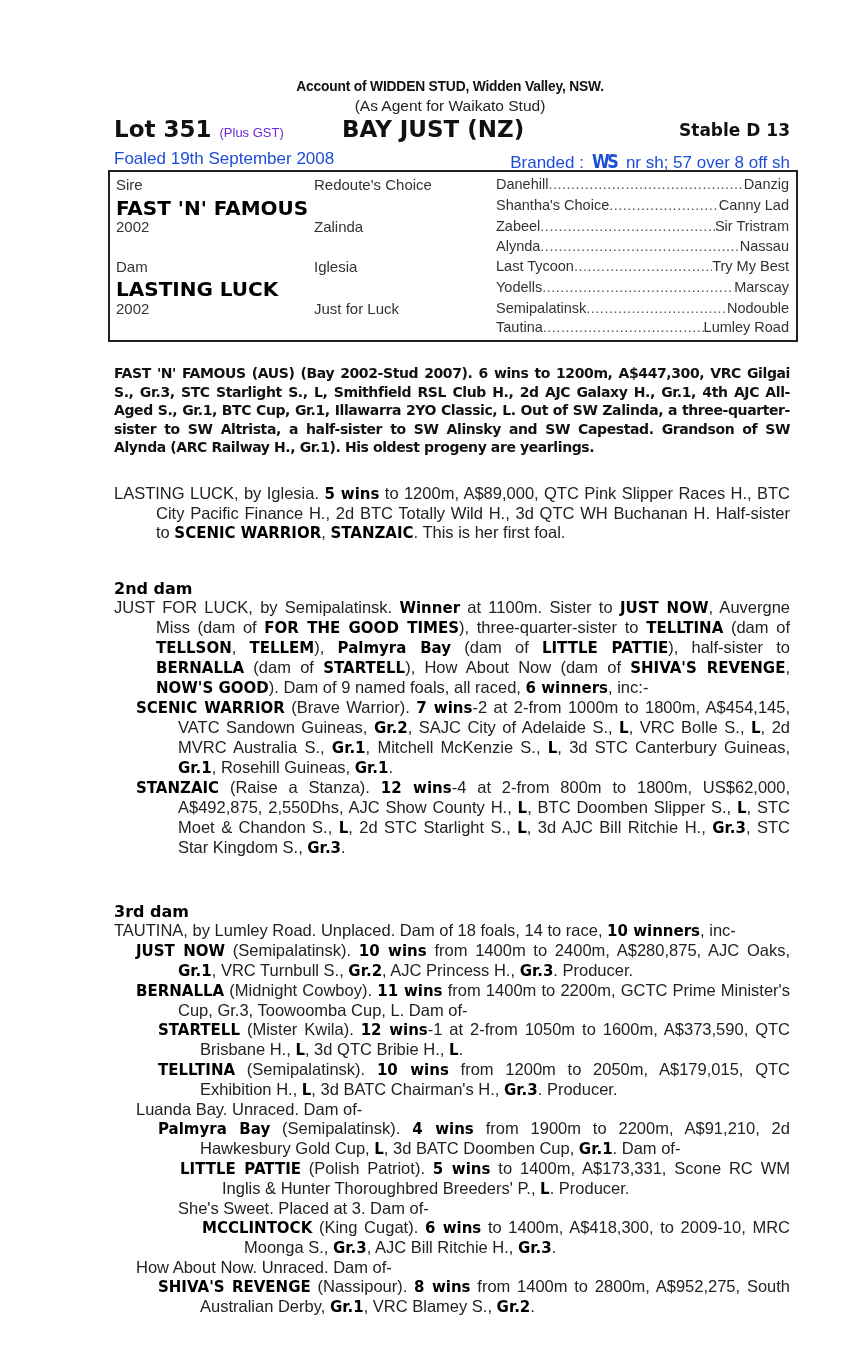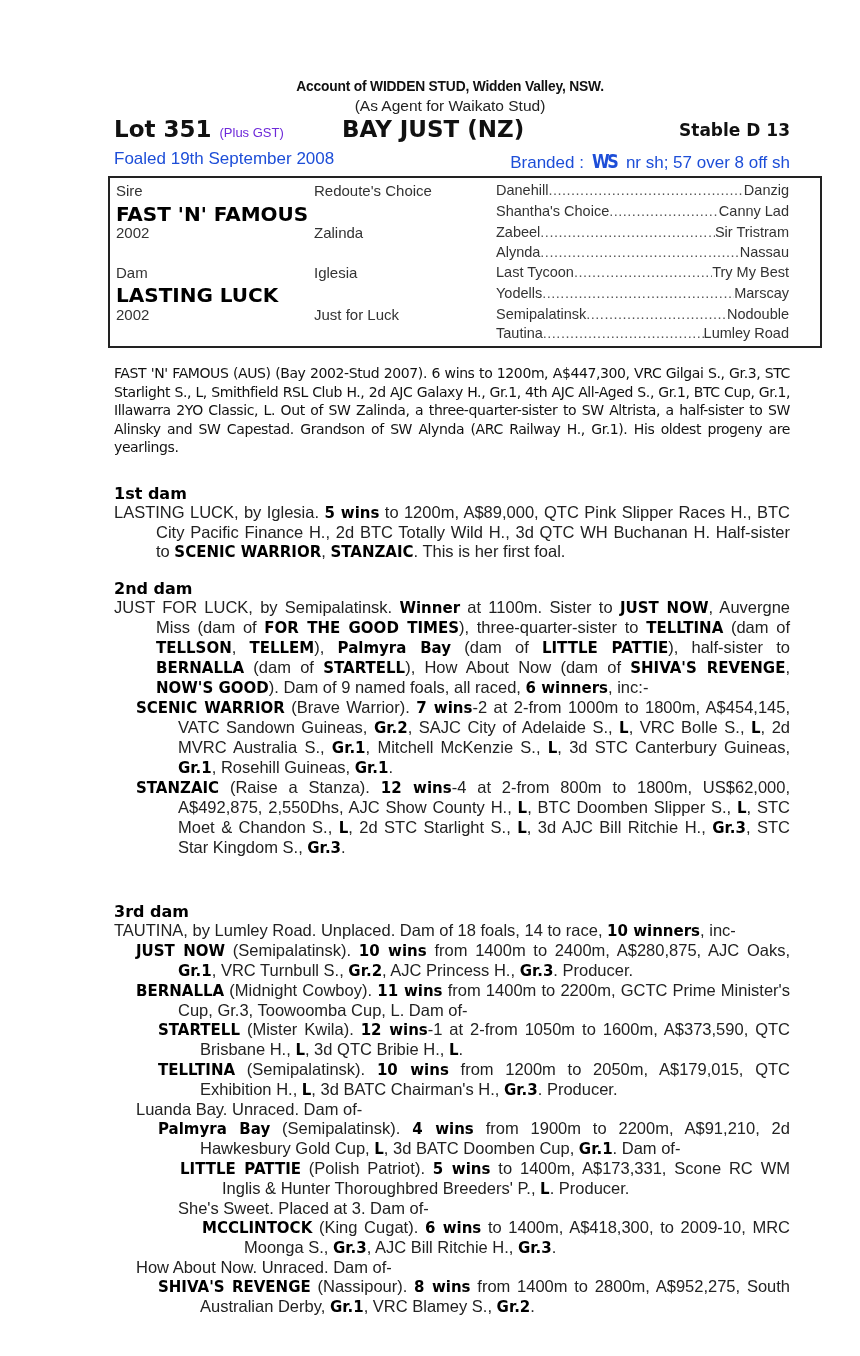--- a/index.html
+++ b/index.html
@@ -10,30 +10,30 @@
   .lotrow { position: relative; height: 30px; margin-top: 1px; }
   .lot { position: absolute; left: 4px; top: 0; font-weight: bold; font-size: 23px; font-family: "DejaVu Sans", sans-serif; }
   .gst { font-size: 13px; font-weight: normal; font-family: "Liberation Sans", sans-serif; color: #6d28d9; }
   .horse { position: absolute; left: 232px; top: 0; font-weight: bold; font-size: 23px; font-family: "DejaVu Sans", sans-serif; }
   .stable { position: absolute; right: 0; top: 4px; font-weight: bold; font-size: 17px; font-family: "DejaVu Sans", sans-serif; }
   .foalrow { position: relative; height: 26px; font-size: 17px; color: #1d4ed8; }
   .foaled { position: absolute; left: 4px; top: 3px; }
   .branded { position: absolute; right: 0; top: 3px; }
   .brand { font-family: "DejaVu Sans", sans-serif; font-weight: bold; font-size: 20px; letter-spacing: -3px; display: inline-block; transform: scaleX(0.8); margin-right: 2px; }
 
-  .ped { position: absolute; left: 108px; top: 176px; width: 686px; height: 168px; border: 2px solid #222; padding-left: 24px; }
+  .ped { position: absolute; left: 108px; top: 170px; width: 686px; height: 168px; border: 2px solid #222; }
   .ped .cell { position: absolute; font-size: 15px; color: #333; }
   .ped .bold { font-weight: bold; font-family: "DejaVu Sans", sans-serif; font-size: 20px; color: #000; }
   .ped .gg { position: absolute; left: 386px; width: 293px; font-size: 14.5px; color: #333; display: flex; }
   .gg .l { white-space: nowrap; }
   .gg .dots { flex: 1; overflow: hidden; white-space: nowrap; color: #555; }
   .gg .dots::after { content: "........................................................................................................"; letter-spacing: 0.5px; }
   .gg .r { white-space: nowrap; }
 
-  .sire-para { position: absolute; left: 114px; top: 364px; width: 676px; font-family: "DejaVu Sans", sans-serif; font-weight: normal; font-size: 14px; line-height: 18.5px; text-align: justify; letter-spacing: -0.4px; }
+  .sire-para { position: absolute; left: 114px; top: 364px; width: 676px; font-family: "DejaVu Sans", sans-serif; font-weight: bold; font-size: 14px; line-height: 18.5px; text-align: justify; letter-spacing: -0.4px; }
 
   .sec { position: absolute; left: 114px; width: 676px; font-size: 16.5px; line-height: 19px; color: #222; }
   .sec h3 { margin: 0; font-family: "DejaVu Sans", sans-serif; font-size: 16px; font-weight: bold; color: #000; line-height: 19px; }
   .sec p { margin: 0; text-align: justify; }
   .b { font-family: "DejaVu Sans", sans-serif; font-weight: bold; color: #000; font-size: 15px; }
   .ind1 { padding-left: 42px; text-indent: -42px; }
   .e1 { padding-left: 64px; text-indent: -42px; }
   .e2 { padding-left: 86px; text-indent: -42px; }
   .e3 { padding-left: 108px; text-indent: -42px; }
   .e4 { padding-left: 130px; text-indent: -42px; }
@@ -108,21 +108,20 @@
   <div class="gg" style="top:147px">
       <span class="l">Tautina</span>
       <span class="dots"></span>
       <span class="r">Lumley Road</span>
     </div>
 </div>
 
 <div class="sire-para">FAST 'N' FAMOUS (AUS) (Bay 2002-Stud 2007). 6 wins to 1200m, A$447,300, VRC Gilgai S., Gr.3, STC Starlight S., L, Smithfield RSL Club H., 2d AJC Galaxy H., Gr.1, 4th AJC All-Aged S., Gr.1, BTC Cup, Gr.1, Illawarra 2YO Classic, L. Out of SW Zalinda, a three-quarter-sister to SW Altrista, a half-sister to SW Alinsky and SW Capestad. Grandson of SW Alynda (ARC Railway H., Gr.1). His oldest progeny are yearlings.</div>
 
 <div class="sec" style="top:484px">
-  <h3>1st dam</h3>
   <p class="ind1"><span>LASTING LUCK, by Iglesia. </span><span class="b">5 wins</span><span> to 1200m, A$89,000, QTC Pink Slipper Races H., BTC City Pacific Finance H., 2d BTC Totally Wild H., 3d QTC WH Buchanan H. Half-sister to </span><span class="b">SCENIC WARRIOR</span><span>, </span><span class="b">STANZAIC</span><span>. This is her first foal.</span></p>
 </div>
 
 <div class="sec" style="top:579px">
   <h3>2nd dam</h3>
   <p class="ind1"><span>JUST FOR LUCK, by Semipalatinsk. </span><span class="b">Winner</span><span> at 1100m. Sister to </span><span class="b">JUST NOW</span><span>, Auvergne Miss (dam of </span><span class="b">FOR THE GOOD TIMES</span><span>), three-quarter-sister to </span><span class="b">TELLTINA</span><span> (dam of </span><span class="b">TELLSON</span><span>, </span><span class="b">TELLEM</span><span>), </span><span class="b">Palmyra Bay</span><span> (dam of </span><span class="b">LITTLE PATTIE</span><span>), half-sister to </span><span class="b">BERNALLA</span><span> (dam of </span><span class="b">STARTELL</span><span>), How About Now (dam of </span><span class="b">SHIVA'S REVENGE</span><span>, </span><span class="b">NOW'S GOOD</span><span>). Dam of 9 named foals, all raced, </span><span class="b">6 winners</span><span>, inc:-</span></p>
 
   <p class="e1"><span class="b">SCENIC WARRIOR</span><span> (Brave Warrior). </span><span class="b">7 wins</span><span>-2 at 2-from 1000m to 1800m, A$454,145, VATC Sandown Guineas, </span><span class="b">Gr.2</span><span>, SAJC City of Adelaide S., </span><span class="b">L</span><span>, VRC Bolle S., </span><span class="b">L</span><span>, 2d MVRC Australia S., </span><span class="b">Gr.1</span><span>, Mitchell McKenzie S., </span><span class="b">L</span><span>, 3d STC Canterbury Guineas, </span><span class="b">Gr.1</span><span>, Rosehill Guineas, </span><span class="b">Gr.1</span><span>.</span></p>
 
   <p class="e1"><span class="b">STANZAIC</span><span> (Raise a Stanza). </span><span class="b">12 wins</span><span>-4 at 2-from 800m to 1800m, US$62,000, A$492,875, 2,550Dhs, AJC Show County H., </span><span class="b">L</span><span>, BTC Doomben Slipper S., </span><span class="b">L</span><span>, STC Moet &amp; Chandon S., </span><span class="b">L</span><span>, 2d STC Starlight S., </span><span class="b">L</span><span>, 3d AJC Bill Ritchie H., </span><span class="b">Gr.3</span><span>, STC Star Kingdom S., </span><span class="b">Gr.3</span><span>.</span></p>

